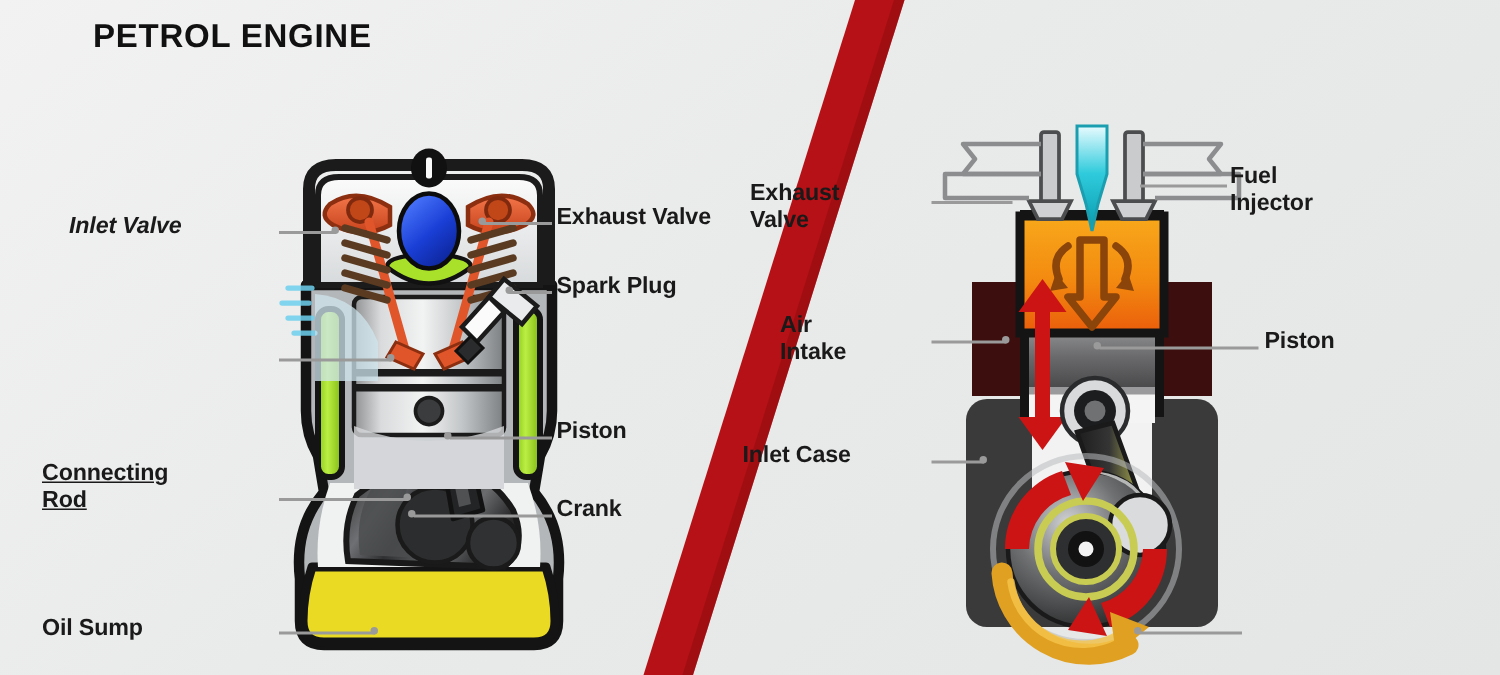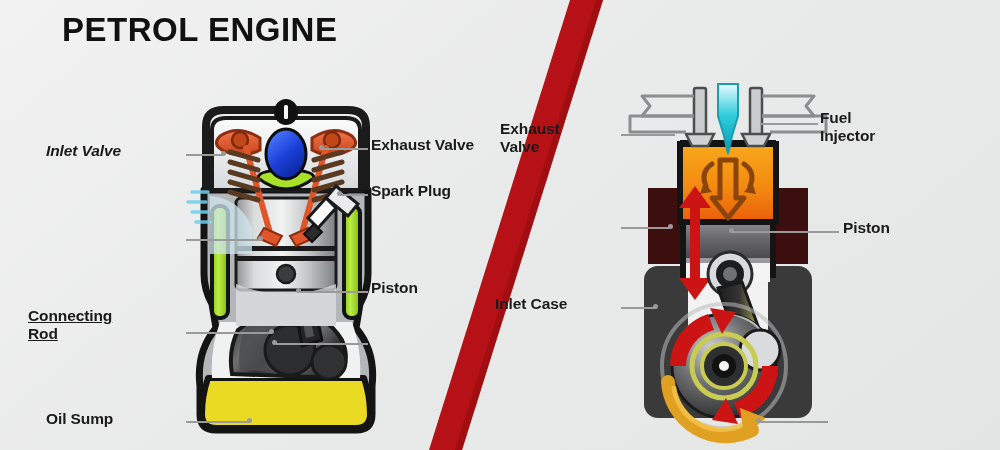--- a/index.html
+++ b/index.html
@@ -10,21 +10,21 @@
     overflow:hidden;
   }
   #stage {
     position:relative;
     width:1000px; height:450px;
     background:linear-gradient(140deg,#f2f2f2 0%,#e9eaea 45%,#e4e5e5 100%);
   }
   .title {
     position:absolute;
     font-weight:bold;
-    font-size:33px;
+    font-size:22px;
     letter-spacing:0.5px;
     color:#111;
     font-family:"Liberation Sans", sans-serif;
     white-space:nowrap;
   }
   #title-petrol { left:62px; top:11px; }
   #title-diesel { left:640px; top:11px; }
 
   .lbl {
     position:absolute;
@@ -301,43 +301,46 @@
   <div class="leaddot" style="left: 221px; top: 151px; background: rgb(154, 154, 154);"></div>
 
   <div class="lead" style="left: 186px; top: 239px; width: 75px; background: rgb(154, 154, 154);"></div>
   <div class="leaddot" style="left: 258px; top: 236px; background: rgb(154, 154, 154);"></div>
 
   <div class="lbl r" id="lbl-connecting-rod" style="left:28px; top:307px; width:152px;text-decoration:underline;">Connecting
 Rod</div>
   <div class="lead" style="left: 186px; top: 332px; width: 86px; background: rgb(154, 154, 154);"></div>
   <div class="leaddot" style="left: 269px; top: 329px; background: rgb(154, 154, 154);"></div>
 
-  <div class="lbl r" id="lbl-oil-sump" style="left:46px; top:410px; width:135px;">Oil Sump</div>
+  <div class="lbl r" id="lbl-oil-sump" style="left:28px; top:410px; width:135px;">Oil Sump</div>
   <div class="lead" style="left: 186px; top: 421px; width: 64px; background: rgb(154, 154, 154);"></div>
   <div class="leaddot" style="left: 247px; top: 418px; background: rgb(154, 154, 154);"></div>
 
   <div class="lbl" id="lbl-exhaust-valve-p" style="left:371px; top:136px; width:160px;">Exhaust Valve</div>
   <div class="lead" style="left: 322px; top: 148px; width: 46px; background: rgb(154, 154, 154);"></div>
   <div class="leaddot" style="left: 319px; top: 145px; background: rgb(154, 154, 154);"></div>
 
   <div class="lbl" id="lbl-spark-plug" style="left:371px; top:182px; width:160px;">Spark Plug</div>
   <div class="lead" style="left: 340px; top: 194px; width: 28px; background: rgb(154, 154, 154);"></div>
   <div class="leaddot" style="left: 337px; top: 191px; background: rgb(154, 154, 154);"></div>
 
   <div class="lbl" id="lbl-piston-p" style="left:371px; top:279px; width:160px;">Piston</div>
   <div class="lead" style="left: 300px; top: 291px; width: 68px; background: rgb(154, 154, 154);"></div>
   <div class="leaddot" style="left: 296px; top: 288px; background: rgb(154, 154, 154);"></div>
 
+  <div class="lbl" id="lbl-crank" style="left:371px; top:331px; width:160px;">Crank</div>
   <div class="lead" style="left: 276px; top: 343px; width: 92px; background: rgb(154, 154, 154);"></div>
   <div class="leaddot" style="left: 272px; top: 340px; background: rgb(154, 154, 154);"></div>
 
   <div class="lbl r" id="lbl-exhaust-valve-d" style="left:500px; top:120px; width:116px;">Exhaust
 Valve</div>
   <div class="lead" style="left: 621px; top: 134px; width: 54px; background: rgb(154, 154, 154);"></div>
 
+  <div class="lbl r" id="lbl-air-intake" style="left:520px; top:208px; width:96px;">Air
+Intake</div>
   <div class="lead" style="left: 621px; top: 227px; width: 50px; background: rgb(154, 154, 154);"></div>
   <div class="leaddot" style="left: 668px; top: 224px; background: rgb(154, 154, 154);"></div>
 
   <div class="lbl r" id="lbl-crank-case" style="left:495px; top:295px; width:121px;">Inlet Case</div>
   <div class="lead" style="left: 621px; top: 307px; width: 35px; background: rgb(154, 154, 154);"></div>
   <div class="leaddot" style="left: 653px; top: 304px; background: rgb(154, 154, 154);"></div>
 
   <div class="lbl" id="lbl-fuel-injector" style="left:820px; top:109px; width:150px;">Fuel
 Injector</div>
   <div class="lead" style="left: 760px; top: 123px; width: 58px; background: rgb(154, 154, 154);"></div>

